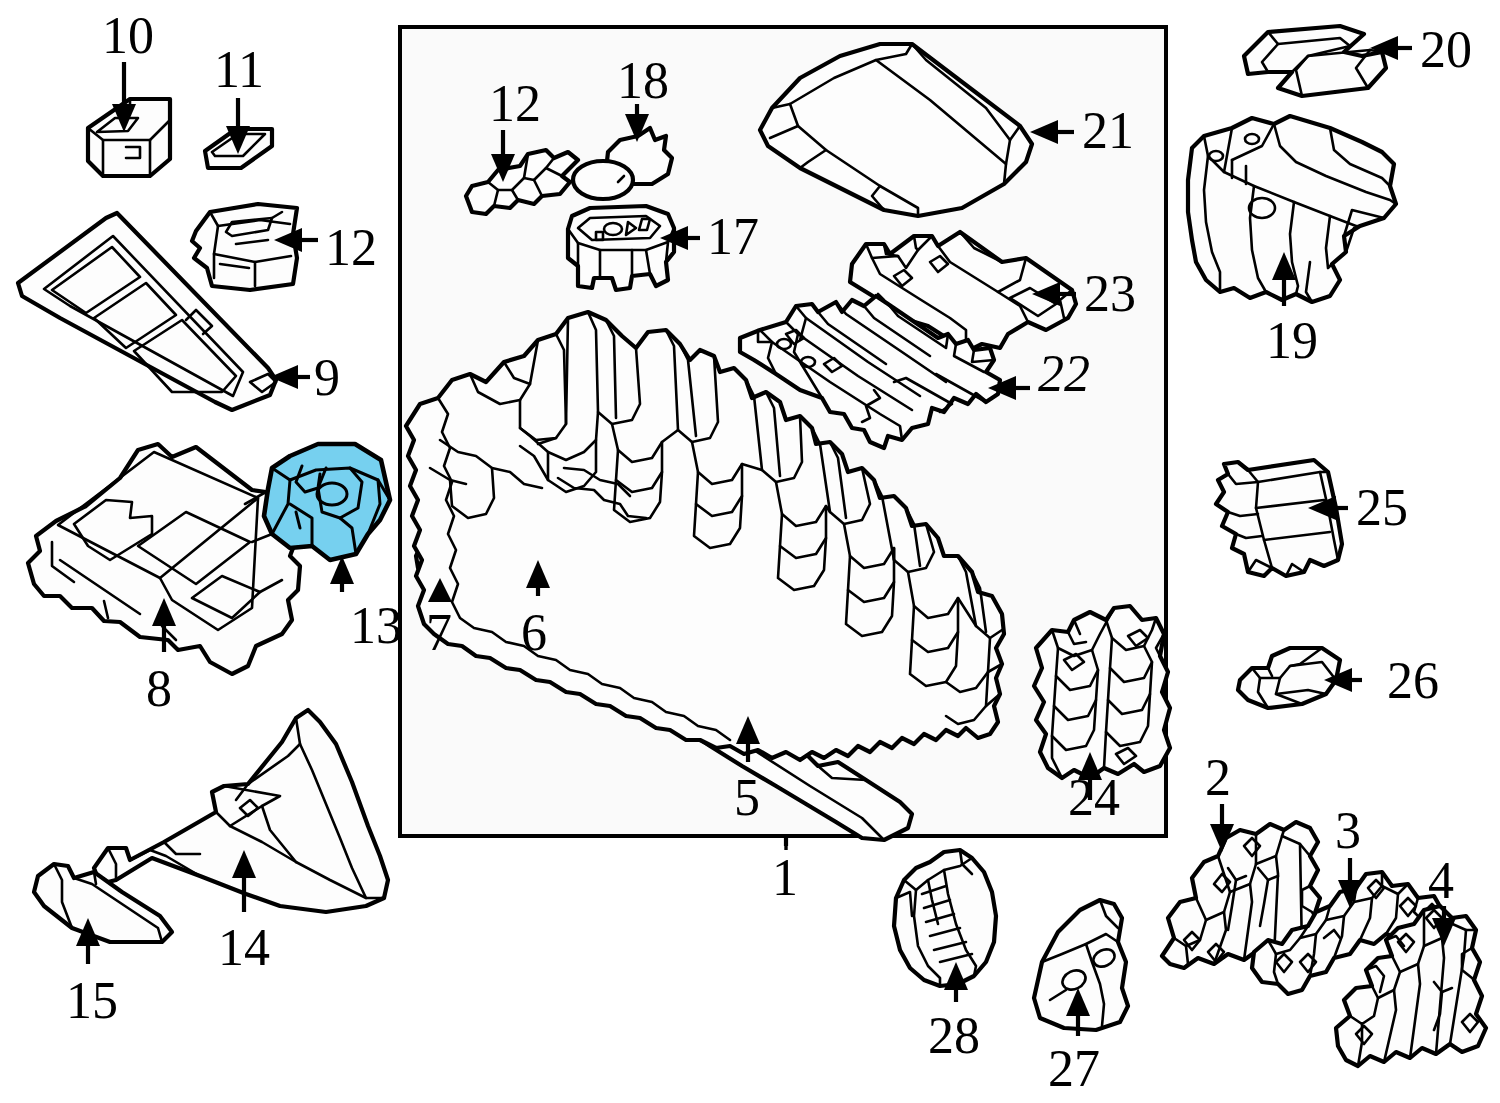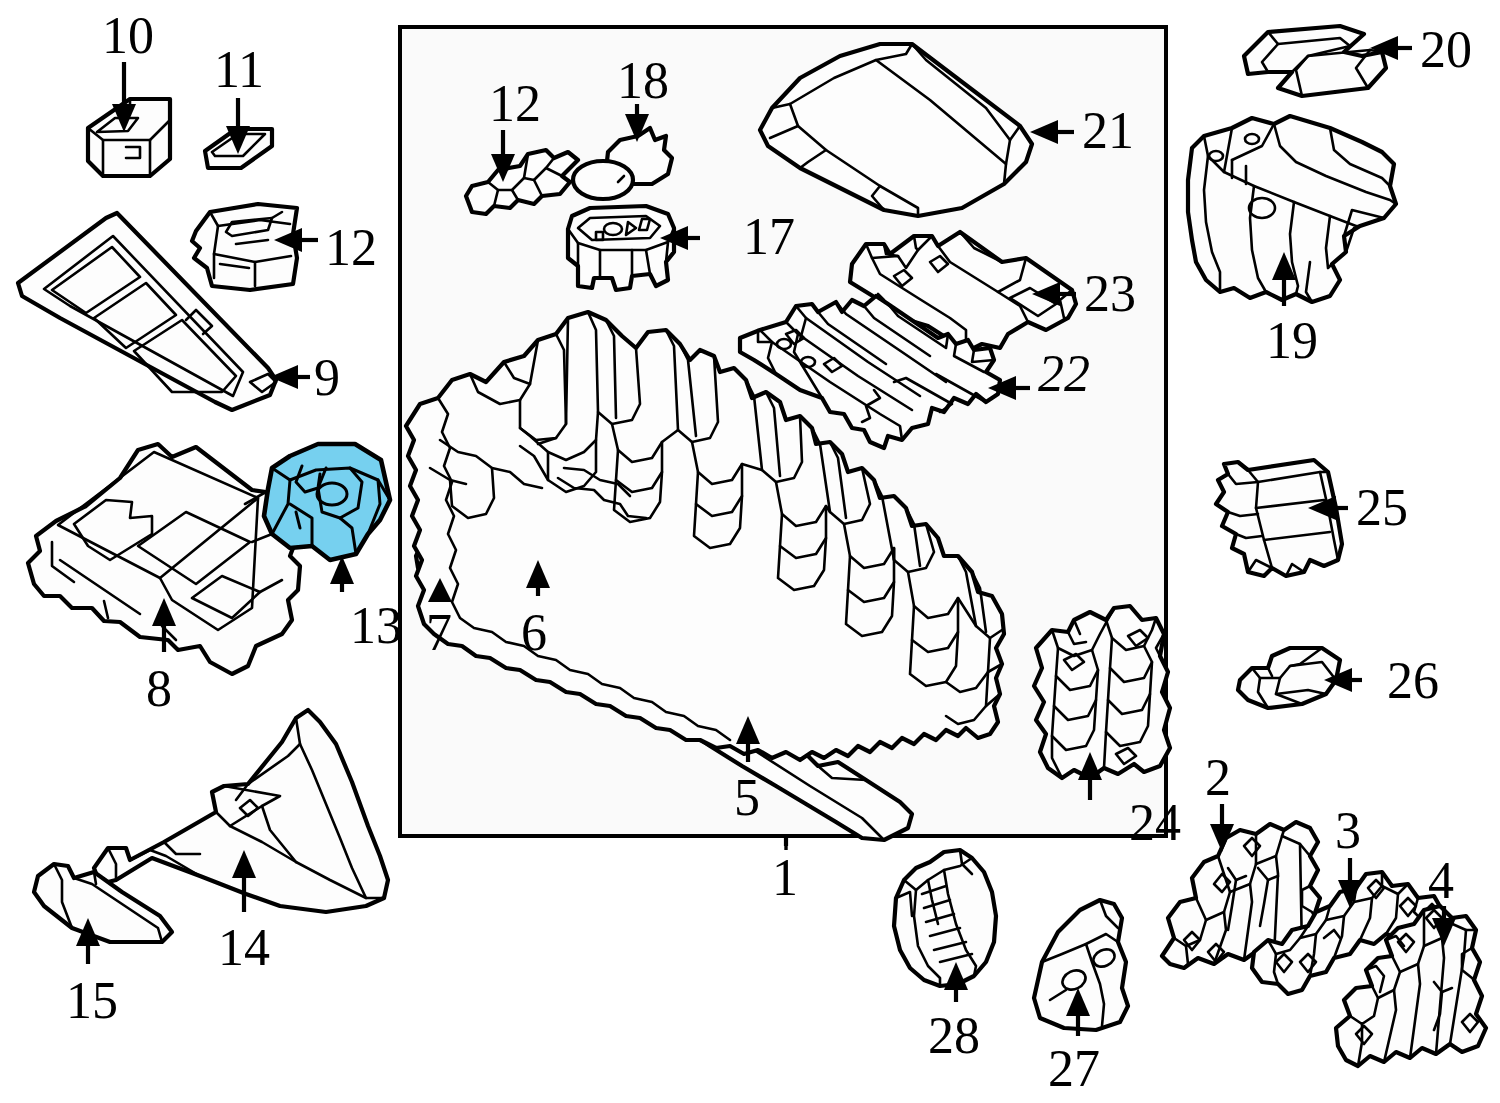--- a/index.html
+++ b/index.html
@@ -649,29 +649,29 @@
   <div class="callout-label" style="left:102px;  top:10px;text-align:center;">10</div>
   <div class="callout-label" style="left:214px; top:44px;text-align:center;">11</div>
   <div class="callout-label" style="left:325px; top:214px;margin-top:8px;">12</div>
   <div class="callout-label" style="left:314px; top:352px;">9</div>
   <div class="callout-label" style="left:146px; top:663px;">8</div>
   <div class="callout-label" style="left:320px; top:600px;margin-left:30px;">13</div>
   <div class="callout-label" style="left:218px; top:922px;">14</div>
   <div class="callout-label" style="left:66px;  top:975px;">15</div>
   <div class="callout-label" style="left:489px; top:78px;">12</div>
   <div class="callout-label" style="left:617px; top:55px;">18</div>
-  <div class="callout-label" style="left:707px; top:211px;margin-left:36px;">17</div>
+  <div class="callout-label" style="left:707px; top:211px;">17</div>
   <div class="callout-label" style="left:1082px; top:105px;">21</div>
   <div class="callout-label" style="left:1084px; top:268px;">23</div>
   <div class="callout-label" style="left:1038px; top:348px;font-style:italic;">22</div>
   <div class="callout-label" style="left:1420px; top:24px;">20</div>
   <div class="callout-label" style="left:1266px; top:315px;">19</div>
   <div class="callout-label" style="left:1356px; top:482px;">25</div>
   <div class="callout-label" style="left:1370px; top:655px;margin-left:17px;">26</div>
-  <div class="callout-label" style="left:1129px; top:772px;margin-top:25px;">24</div>
+  <div class="callout-label" style="left:1068px; top:772px;">24</div>
   <div class="callout-label" style="left:734px; top:772px;">5</div>
   <div class="callout-label" style="left:521px; top:607px;">6</div>
   <div class="callout-label" style="left:426px; top:607px;">7</div>
   <div class="callout-label" style="left:772px; top:852px;">1</div>
   <div class="callout-label" style="left:1205px; top:752px;">2</div>
   <div class="callout-label" style="left:1335px; top:805px;">3</div>
   <div class="callout-label" style="left:1428px; top:855px;">4</div>
   <div class="callout-label" style="left:1048px; top:1043px;">27</div>
   <div class="callout-label" style="left:928px;  top:1010px;">28</div>
 

